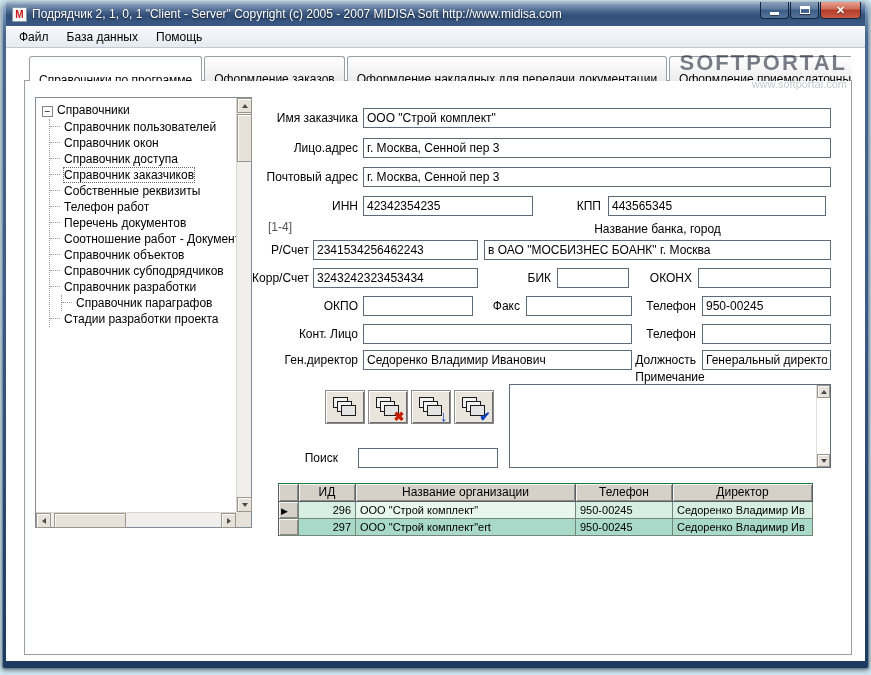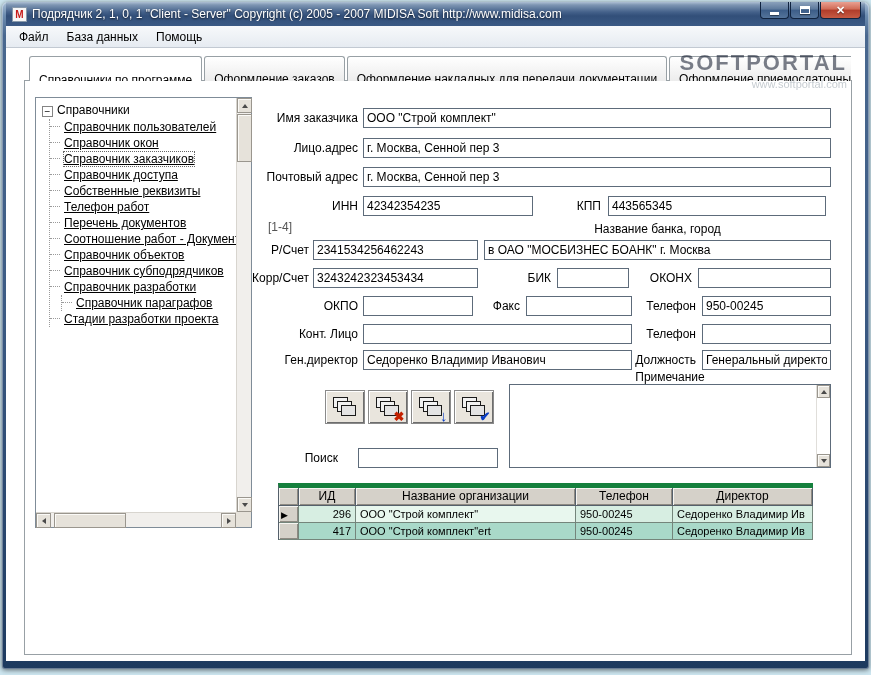--- a/index.html
+++ b/index.html
@@ -46,21 +46,21 @@
   .wm-url { font-size:11px; color:#97a2ab; }
 
   
   .tree-panel { position:absolute; left:29px; top:49px; width:217px; height:431px; z-index:2;
     background:#fff; border:1px solid #7f8c98; }
   .tree { padding:4px 2px 2px 6px; white-space:nowrap; }
   .tree-root { height:17px; line-height:16px; }
   .expand-box { display:inline-block; width:11px; height:11px; border:1px solid #848484; background:#fff;
     text-align:center; line-height:9px; font-size:10px; margin-right:4px; vertical-align:-1px; }
   .expand-box::before { content:"−"; }
-  .tc { margin-left:7px; border-left:1px dotted #9a9a9a;text-decoration:underline; }
+  .tc { margin-left:7px; border-left:1px dotted #9a9a9a; }
   .tc2 { margin-left:11px; border-left:1px dotted #9a9a9a; }
   .ti { height:16px; line-height:16px; cursor:default; }
   .ti::before { content:""; display:inline-block; width:10px; border-top:1px dotted #9a9a9a;
     margin-right:4px; vertical-align:4px; }
   .ti.selected > span { outline:1px dotted #666; background:#fff; }
 
   
   .vscroll { position:absolute; right:0; top:0; bottom:15px; width:15px; background:#f1efec; border-left:1px solid #d8d5cf; }
   .hscroll { position:absolute; left:0; right:15px; bottom:0; height:15px; background:#f1efec; border-top:1px solid #d8d5cf; }
   .sb-corner { position:absolute; right:0; bottom:0; width:15px; height:15px; background:#e6e2da; }
@@ -98,21 +98,21 @@
   .cards i:nth-child(2) { left:4px; top:4px; }
   .cards i:nth-child(3) { left:8px; top:8px; background:#e4e4e4; }
   .ovl { position:absolute; right:-4px; bottom:-5px; font-weight:bold; font-size:13px; line-height:13px; }
   .ovl-x::before { content:"✖"; color:#c42000; }
   .ovl-down::before { content:"↓"; color:#0c3fc4; font-size:15px; }
   .ovl-check::before { content:"✔"; color:#0c3fc4; }
 
   
   .dbgrid { position:absolute; left:272px; top:435px; z-index:2; display:grid;
     grid-template-columns:20px 57px 220px 97px 140px;
-    border-top:5px solid #15803d; border-left:1px solid #55606b; font-size:11px; }
+    border-top:1px solid #15803d; border-left:1px solid #55606b; font-size:11px; }
   .gc { border-right:1px solid #74857b; border-bottom:1px solid #74857b; height:17px; line-height:16px;
     padding:0 4px; overflow:hidden; white-space:nowrap; }
   .gh { background:#d5d1c9; text-align:center; font-size:12px; height:18px; line-height:17px;
     box-shadow:inset 1px 1px 0 #f6f5f1, inset -1px -1px 0 #8e8a82;
     border-right:1px solid #55606b; border-bottom:1px solid #55606b; }
   .gsel { background:#d5d1c9; box-shadow:inset 1px 1px 0 #f6f5f1, inset -1px -1px 0 #8e8a82; padding:0 2px; }
   .gsel.current::before { content:"▶"; font-size:9px; }
   .gid { background:#c1c1c1; text-align:right; }
   .r0 { background:#d7eee2; }
   .r0.org { background:#e8f7ee; }
@@ -163,22 +163,22 @@
     </div>
 
     <div class="tree-panel">
       <div class="tree">
         <div class="tree-root">
           <span class="expand-box"></span><span>Справочники</span>
         </div>
         <div class="tc">
           <div class="ti"><span>Справочник пользователей</span></div>
           <div class="ti"><span>Справочник окон</span></div>
+          <div class="ti"><span>Справочник доступа</span></div>
           <div class="ti selected"><span>Справочник заказчиков</span></div>
-          <div class="ti"><span>Справочник доступа</span></div>
           <div class="ti"><span>Собственные реквизиты</span></div>
           <div class="ti"><span>Телефон работ</span></div>
           <div class="ti"><span>Перечень документов</span></div>
           <div class="ti"><span>Соотношение работ - Документо</span></div>
           <div class="ti"><span>Справочник объектов</span></div>
           <div class="ti"><span>Справочник субподрядчиков</span></div>
           <div class="ti"><span>Справочник разработки</span></div>
           <div class="tc2">
             <div class="ti"><span>Справочник параграфов</span></div>
           </div>
@@ -306,20 +306,20 @@
       <div class="gc gh">Телефон</div>
       <div class="gc gh">Директор</div>
 
       <div class="gc gsel current"></div>
       <div class="gc gid r0">296</div>
       <div class="gc r0 org">ООО "Строй комплект"</div>
       <div class="gc r0">950-00245</div>
       <div class="gc r0">Седоренко Владимир Ив</div>
 
       <div class="gc gsel"></div>
-      <div class="gc gid r1">417</div>
+      <div class="gc gid r1">297</div>
       <div class="gc r1">ООО "Строй комплект"ert</div>
       <div class="gc r1">950-00245</div>
       <div class="gc r1">Седоренко Владимир Ив</div>
     </div>
 
   </div>
 </div>
 
 </body></html>

